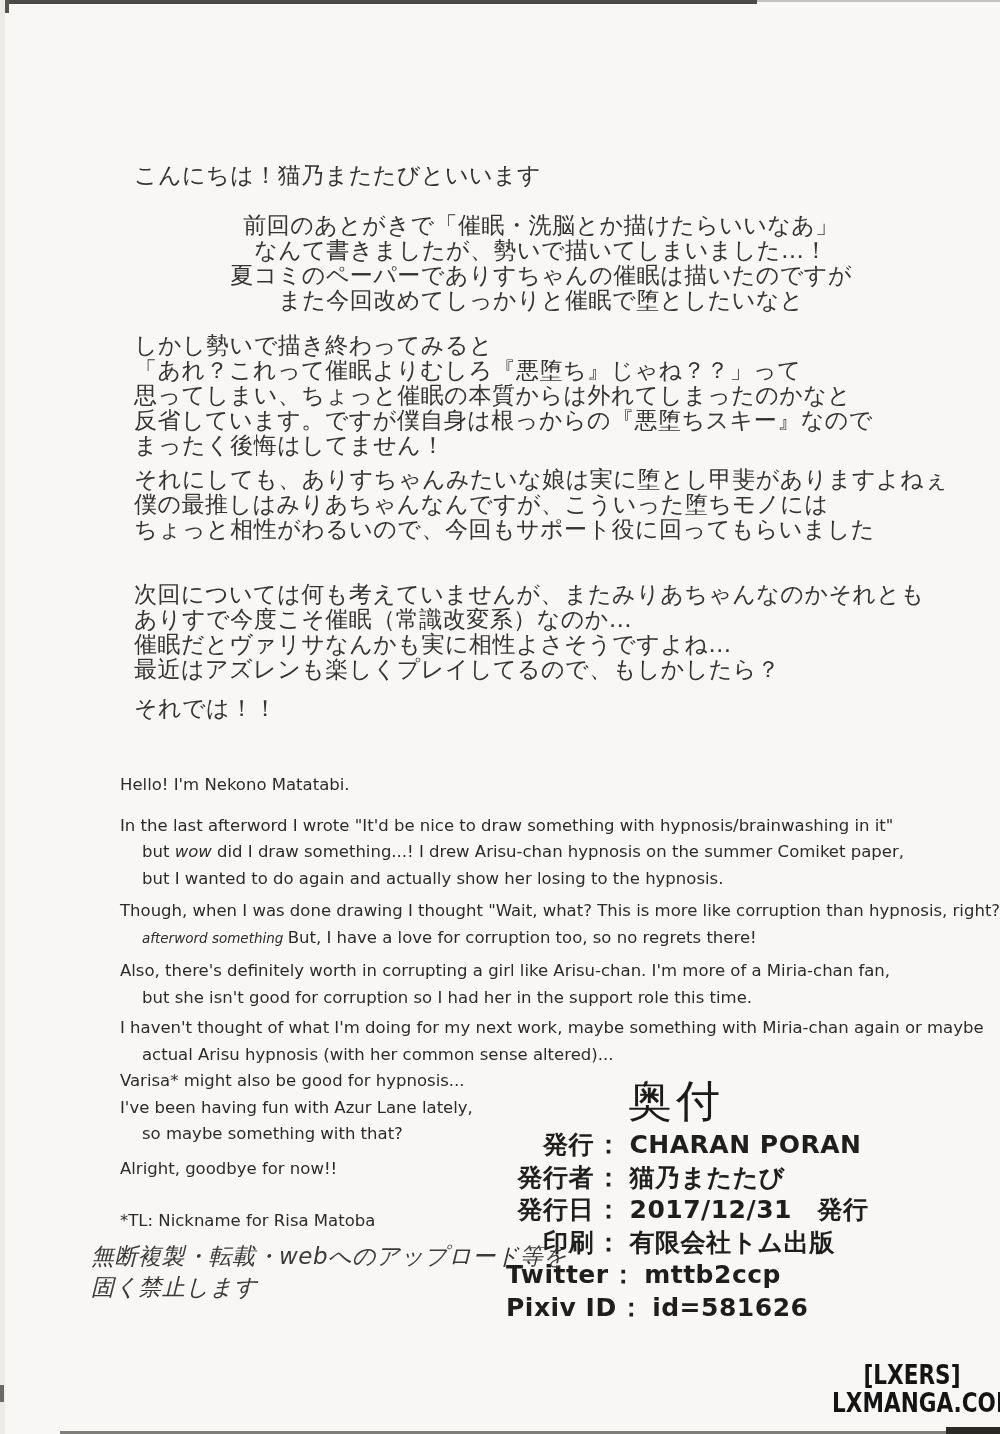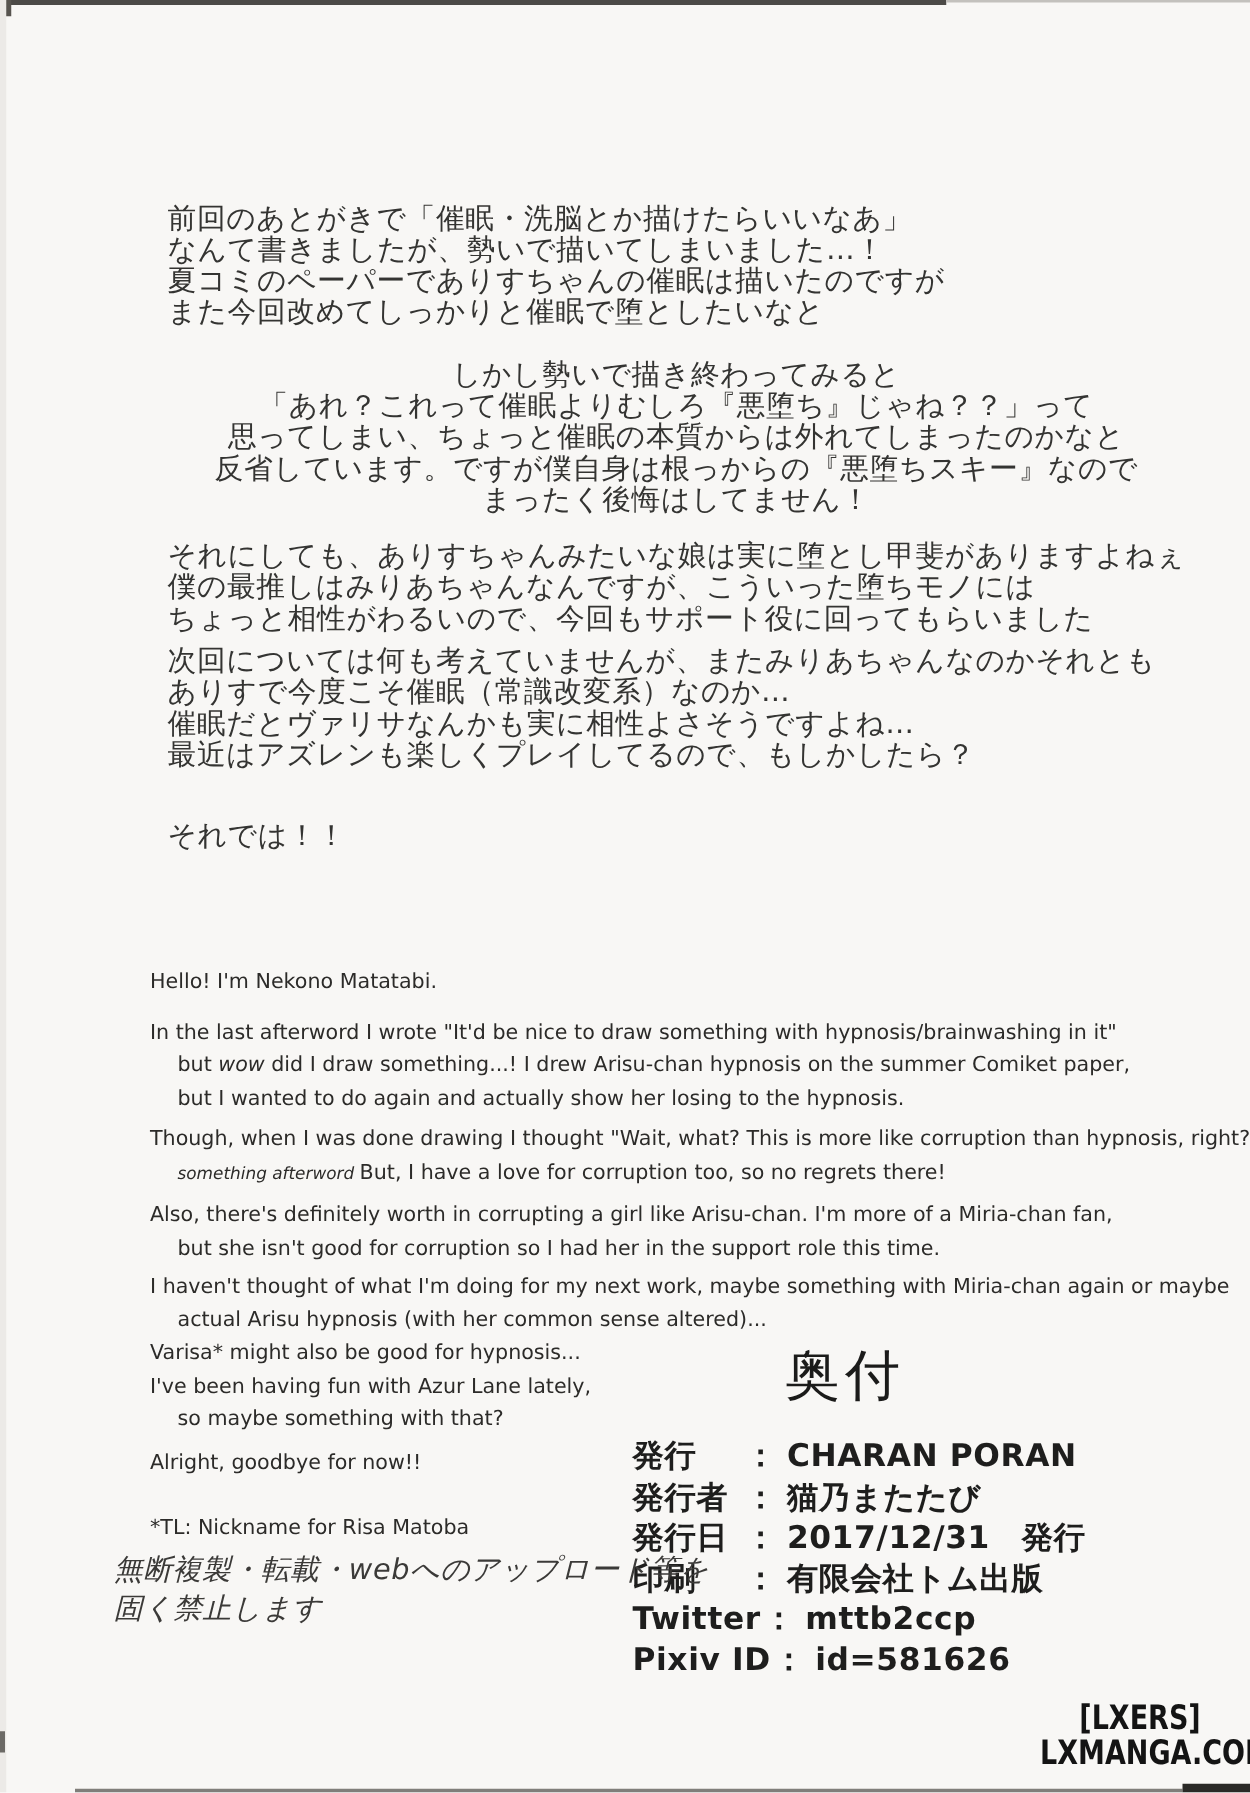--- a/index.html
+++ b/index.html
@@ -53,21 +53,21 @@
   .seg-bold-italic  { font-weight:normal; font-style:italic; }
   .seg-small-italic { font-style:italic; font-size:13.5px; }
 
   
   .colophon { position:absolute; left:506px; top:1078px; width:480px; }
   .colophon-title {
     width:340px; text-align:center;
     font-size:44px; line-height:46px; font-weight:normal; color:#1b1b1a;
     letter-spacing:4px;
   }
-  .colophon-rows { margin-top:25px; }
+  .colophon-rows { margin-top:5px;text-align:right; }
   .col-row {
     display:flex; align-items:baseline;
     height:32.5px; line-height:32px;
     font-size:25px; font-weight:600; color:#1e1e1d;
     white-space:nowrap; letter-spacing:0.5px;
   }
   .col-label { min-width:88px; }
   .col-colon { padding:0 8px 0 2px; }
 
   
@@ -94,20 +94,23 @@
   <div class="edge-top"></div>
   <div class="edge-top-2"></div>
   <div class="corner-tl"></div>
   <div class="edge-left"></div>
   <div class="mark-left"></div>
   <div class="edge-bottom"></div>
   <div class="edge-bottom-r"></div>
 
   <div class="jp-afterword" id="jp-block">
       <div class="jp-para">
+        <div class="jp-line">こんにちは！猫乃またたびといいます</div>
+      </div>
+      <div class="jp-para">
         <div class="jp-line">前回のあとがきで「催眠・洗脳とか描けたらいいなあ」</div>
         <div class="jp-line">なんて書きましたが、勢いで描いてしまいました…！</div>
         <div class="jp-line">夏コミのペーパーでありすちゃんの催眠は描いたのですが</div>
         <div class="jp-line">また今回改めてしっかりと催眠で堕としたいなと</div>
       </div>
       <div class="jp-para">
         <div class="jp-line">しかし勢いで描き終わってみると</div>
         <div class="jp-line">「あれ？これって催眠よりむしろ『悪堕ち』じゃね？？」って</div>
         <div class="jp-line">思ってしまい、ちょっと催眠の本質からは外れてしまったのかなと</div>
         <div class="jp-line">反省しています。ですが僕自身は根っからの『悪堕ちスキー』なので</div>
@@ -128,21 +131,21 @@
         <div class="jp-line">それでは！！</div>
       </div>
     </div>
 
   <div class="en-afterword" id="en-block">
       <div class="en-line"><span class="seg-normal">Hello! I'm Nekono Matatabi.</span></div>
       <div class="en-line"><span class="seg-normal">In the last afterword I wrote "It'd be nice to draw something with hypnosis/brainwashing in it"</span></div>
       <div class="en-line indent"><span class="seg-normal">but </span><span class="seg-bold-italic">wow</span><span class="seg-normal"> did I draw something...! I drew Arisu-chan hypnosis on the summer Comiket paper,</span></div>
       <div class="en-line indent"><span class="seg-normal">but I wanted to do again and actually show her losing to the hypnosis.</span></div>
       <div class="en-line"><span class="seg-normal">Though, when I was done drawing I thought "Wait, what? This is more like corruption than hypnosis, right?"</span></div>
-      <div class="en-line indent"><span class="seg-small-italic">something afterword </span><span class="seg-normal">But, I have a love for corruption too, so no regrets there!</span></div>
+      <div class="en-line indent"><span class="seg-small-italic">afterword something </span><span class="seg-normal">But, I have a love for corruption too, so no regrets there!</span></div>
       <div class="en-line"><span class="seg-normal">Also, there's definitely worth in corrupting a girl like Arisu-chan. I'm more of a Miria-chan fan,</span></div>
       <div class="en-line indent"><span class="seg-normal">but she isn't good for corruption so I had her in the support role this time.</span></div>
       <div class="en-line"><span class="seg-normal">I haven't thought of what I'm doing for my next work, maybe something with Miria-chan again or maybe</span></div>
       <div class="en-line indent"><span class="seg-normal">actual Arisu hypnosis (with her common sense altered)...</span></div>
       <div class="en-line"><span class="seg-normal">Varisa* might also be good for hypnosis...</span></div>
       <div class="en-line"><span class="seg-normal">I've been having fun with Azur Lane lately,</span></div>
       <div class="en-line indent"><span class="seg-normal">so maybe something with that?</span></div>
       <div class="en-line"><span class="seg-normal">Alright, goodbye for now!!</span></div>
       <div class="en-line"><span class="seg-normal">*TL: Nickname for Risa Matoba</span></div>
     </div>

